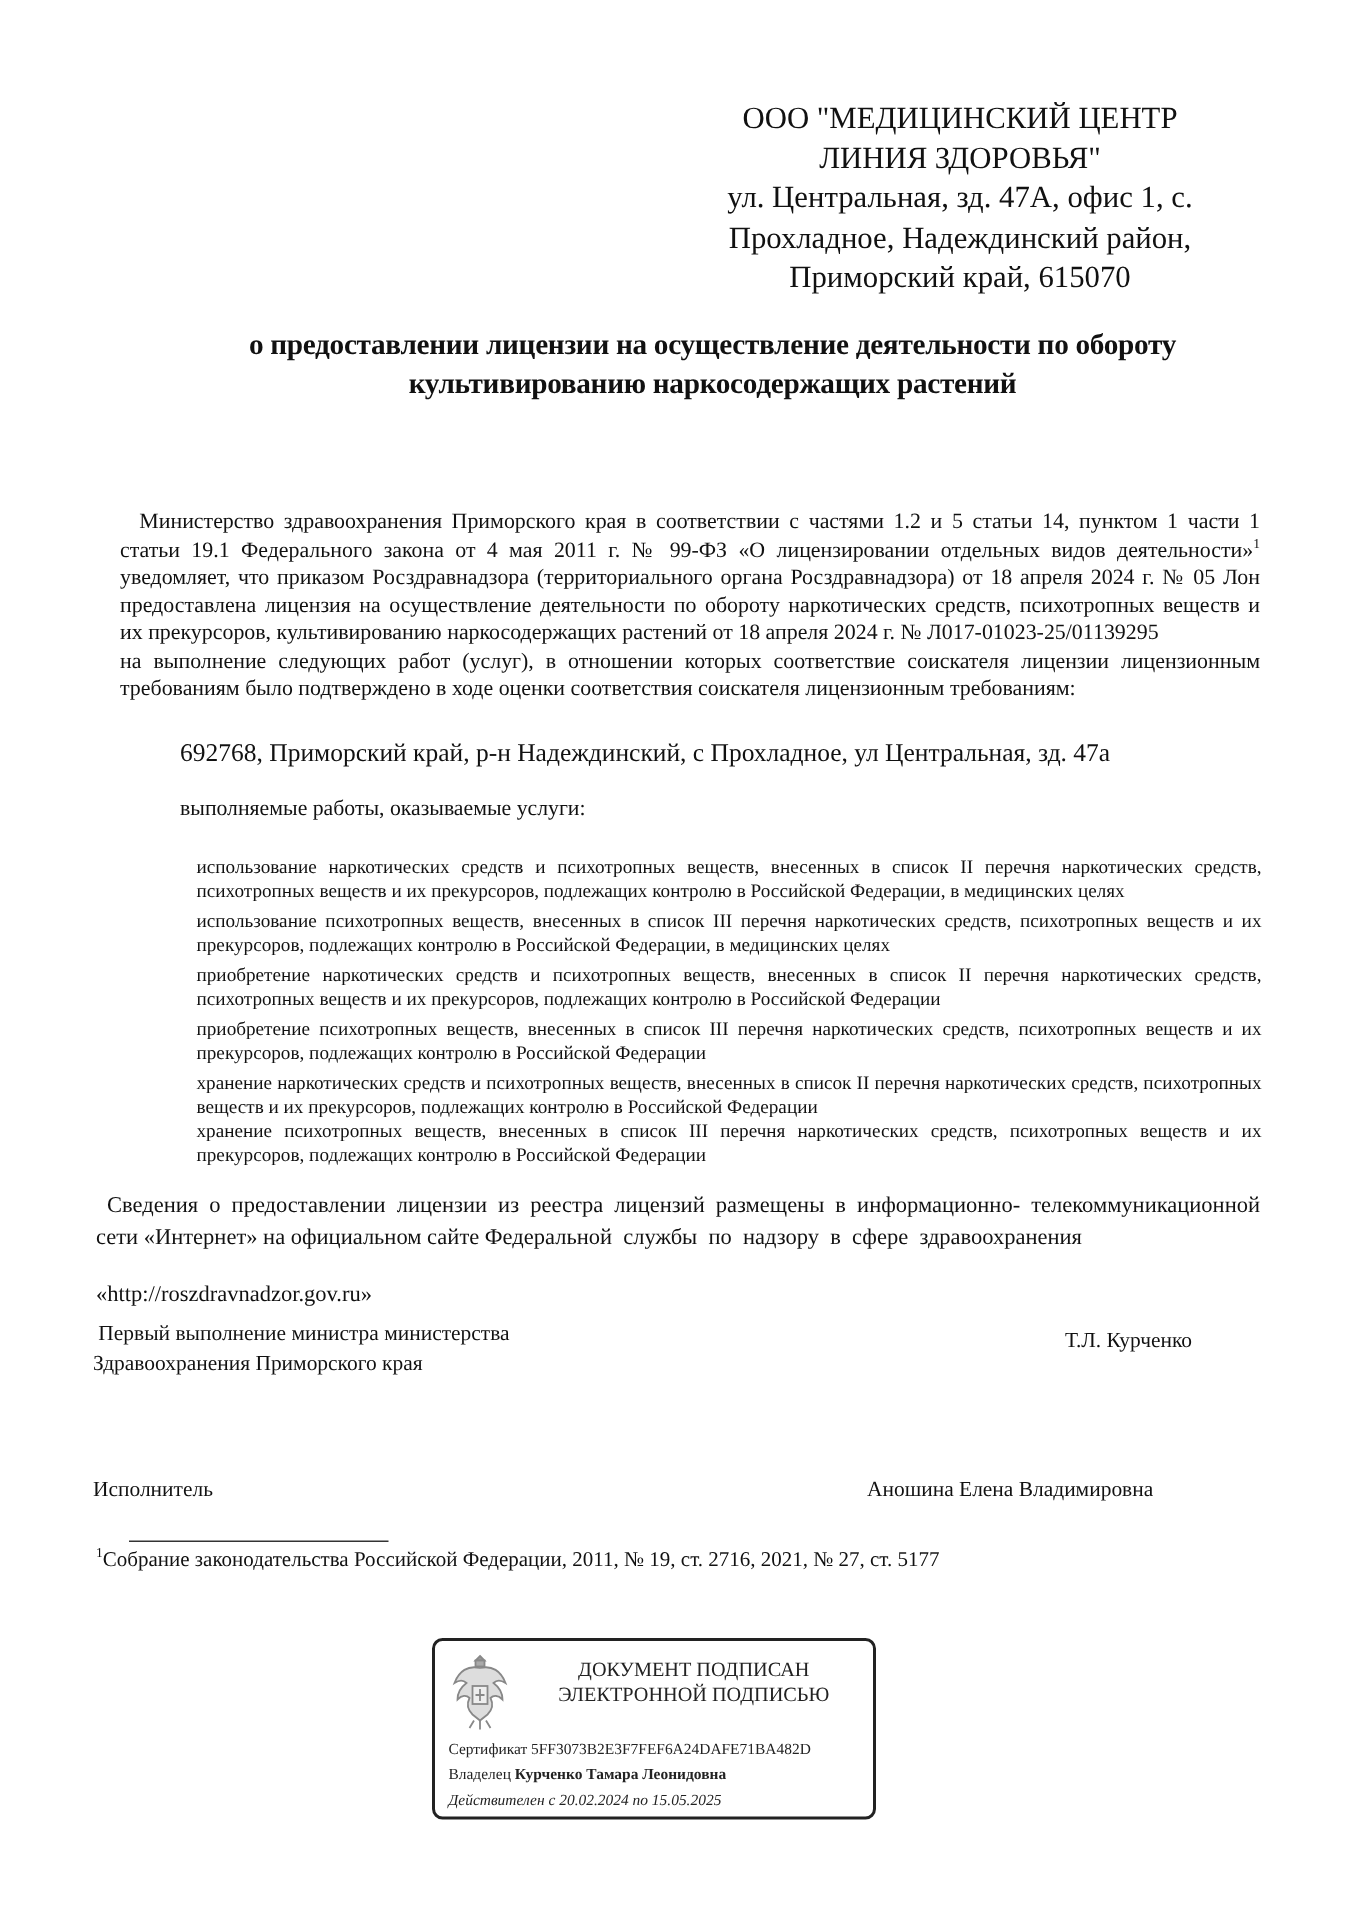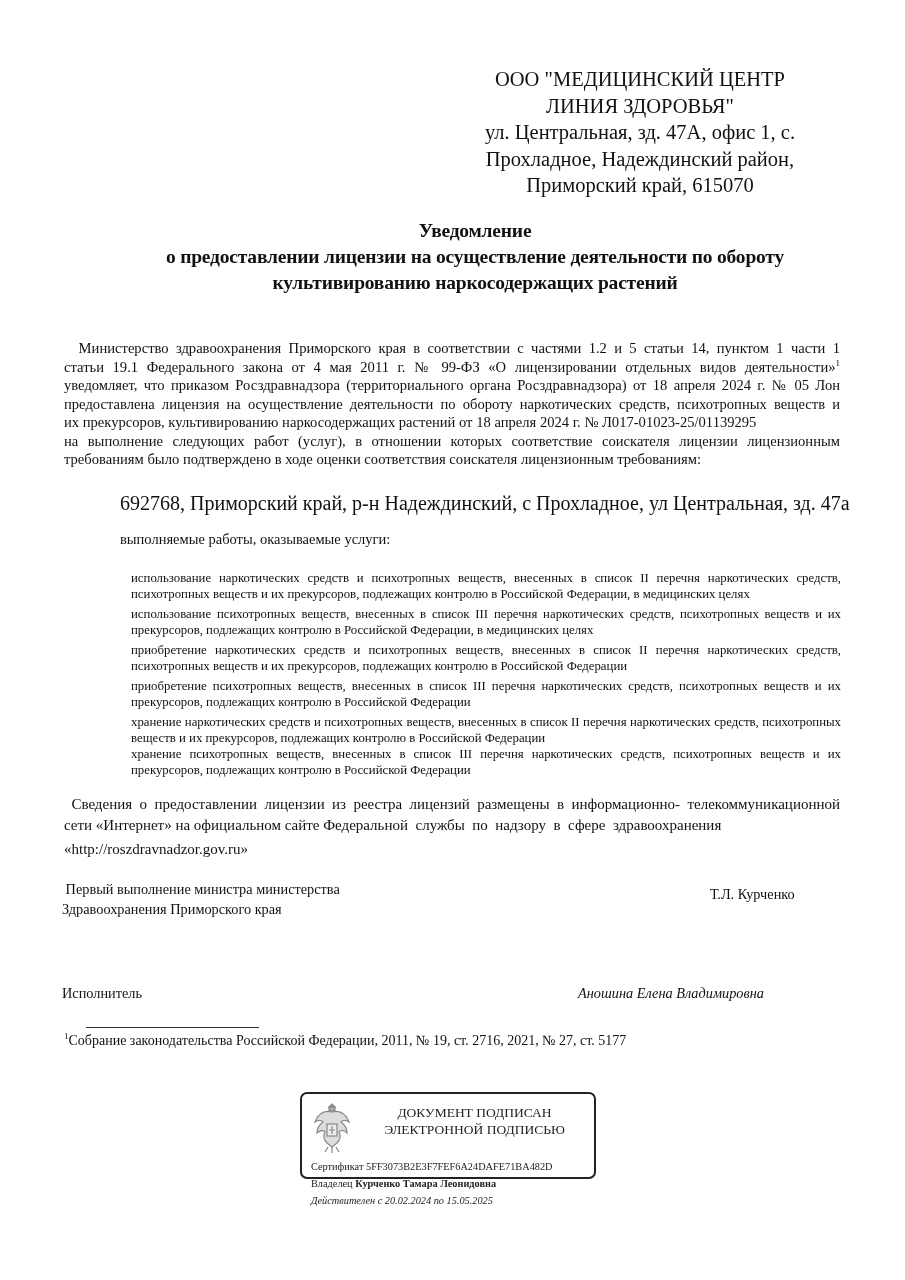--- a/index.html
+++ b/index.html
@@ -15,38 +15,38 @@
     .title {
       left: 100px; top: 218px; width: 750px; text-align: center;
       font-weight: bold; font-size: 19.5px; line-height: 26px;
       font-family: "Liberation Sans Narrow", "Liberation Serif", serif;
       letter-spacing: -0.2px;
     }
     .body-para {
       left: 64px; top: 339px; width: 776px;
       font-size: 14.6px; line-height: 18.5px; text-align: justify;
     }
-    .body-para .line { display: block; text-align: justify; text-align-last: justify; white-space: nowrap; }
+    .body-para .line { display: block; text-align: justify; text-align-last: justify; white-space: nowrap; margin-left: 16px; }
     .body-para .line.last { text-align-last: left; }
     sup { font-size: 9px; vertical-align: 6px; line-height: 0; }
-    .address { left: 120px; top: 492px; font-size: 20px; }
+    .address { left: 120px; top: 492px; font-size: 17px; }
     .works-label { left: 120px; top: 531px; font-size: 14.5px; }
     .services { left: 131px; top: 571px; width: 710px; font-size: 12.8px; line-height: 15.5px; }
     .service { margin: 0 0 5px 0; text-align: justify; }
     .info { left: 64px; top: 794px; width: 776px; font-size: 15px; line-height: 21px; }
     .info .line { display: block; white-space: nowrap; }
     .info .l1 { text-align: justify; text-align-last: justify; }
     .signer-pos { left: 62px; top: 880px; font-size: 14.3px; line-height: 19.5px; }
     .signer-name { left: 710px; top: 886px; font-size: 14.3px; }
     .exec-label { left: 62px; top: 985px; font-size: 14.3px; }
-    .exec-name { left: 578px; top: 985px; font-size: 14.3px; font-style: italic; }
+    .exec-name { left: 578px; top: 985px; font-size: 14.3px; }
     .fn-line { left: 86px; top: 1027px; width: 173px; height: 0; border-top: 1px solid #333; }
     .footnote { left: 64px; top: 1033px; font-size: 14px; text-align: right; }
     .stamp {
-      left: 300px; top: 1092px; width: 296px; height: 87px;
+      left: 288px; top: 1092px; width: 296px; height: 121px;
       border: 2px solid #222; border-radius: 7px; box-sizing: border-box;
       font-family: "Liberation Serif", serif;
     }
     .stamp .emblem { position: absolute; left: 8px; top: 6px; width: 44px; height: 56px; }
     .stamp .heading { position: absolute; left: 60px; top: 10px; width: 225px; text-align: center; font-size: 13.5px; line-height: 17px; color: #222; }
     .stamp .row { position: absolute; left: 9px; font-size: 10.3px; color: #222; white-space: nowrap; }
     .stamp .r1 { top: 67px; }
     .stamp .r2 { top: 84px; }
     .stamp .r3 { top: 101px; font-style: italic; }
     .stamp b { font-weight: bold; }
@@ -56,21 +56,20 @@
 
 <div class="abs recipient">
   <div>ООО "МЕДИЦИНСКИЙ ЦЕНТР</div>
   <div>ЛИНИЯ ЗДОРОВЬЯ"</div>
   <div>ул. Центральная, зд. 47А, офис 1, с.</div>
   <div>Прохладное, Надеждинский район,</div>
   <div>Приморский край, 615070</div>
 </div>
 
 <div class="abs title">
-  <div>Уведомление</div>
   <div>о предоставлении лицензии на осуществление деятельности по обороту</div>
   <div>культивированию наркосодержащих растений</div>
 </div>
 
 <div class="abs body-para">
   <span class="line" style="white-space:pre;">  Министерство здравоохранения Приморского края в соответствии с частями 1.2 и 5 статьи 14, пунктом 1 части 1</span>
   <span class="line"><span>статьи 19.1 Федерального закона от 4 мая 2011 г. № 99-ФЗ «О лицензировании отдельных видов деятельности»</span><sup>1</sup></span>
   <span class="line">уведомляет, что приказом Росздравнадзора (территориального органа Росздравнадзора) от 18 апреля 2024 г. № 05 Лон</span>
   <span class="line">предоставлена лицензия на осуществление деятельности по обороту наркотических средств, психотропных веществ и</span>
   <span class="line last">их прекурсоров, культивированию наркосодержащих растений от 18 апреля 2024 г. № Л017-01023-25/01139295</span>
@@ -86,21 +85,21 @@
   <div class="service">использование психотропных веществ, внесенных в список III перечня наркотических средств, психотропных веществ и их прекурсоров, подлежащих контролю в Российской Федерации, в медицинских целях</div>
   <div class="service"> приобретение наркотических средств и психотропных веществ, внесенных в список II перечня наркотических средств, психотропных веществ и их прекурсоров, подлежащих контролю в Российской Федерации</div>
   <div class="service">приобретение психотропных веществ, внесенных в список III перечня наркотических средств, психотропных веществ и их прекурсоров, подлежащих контролю в Российской Федерации</div>
   <div class="service" style="margin-bottom:1px">хранение наркотических средств и психотропных веществ, внесенных в список II перечня наркотических средств, психотропных веществ и их прекурсоров, подлежащих контролю в Российской Федерации</div>
   <div class="service">хранение психотропных веществ, внесенных в список III перечня наркотических средств, психотропных веществ и их прекурсоров, подлежащих контролю в Российской Федерации</div>
 </div>
 
 <div class="abs info">
   <span class="line l1" style="white-space:pre;"> Сведения о предоставлении лицензии из реестра лицензий размещены в информационно- телекоммуникационной</span>
   <span class="line" style="white-space:pre;">сети «Интернет» на официальном сайте Федеральной  службы  по  надзору  в  сфере  здравоохранения</span>
-  <span class="line" style="margin-top:3px;font-family:Liberation Serif, serif;">«http://roszdravnadzor.gov.ru»</span>
+  <span class="line" style="margin-top:17px;font-family:Liberation Serif, serif;">«http://roszdravnadzor.gov.ru»</span>
 </div>
 
 <div class="abs signer-pos">
   <div style="white-space:pre;"> Первый выполнение министра министерства</div>
   <div>Здравоохранения Приморского края</div>
 </div>
 <div class="abs signer-name">Т.Л. Курченко</div>
 
 <div class="abs exec-label">Исполнитель</div>
 <div class="abs exec-name">Аношина Елена Владимировна</div>

